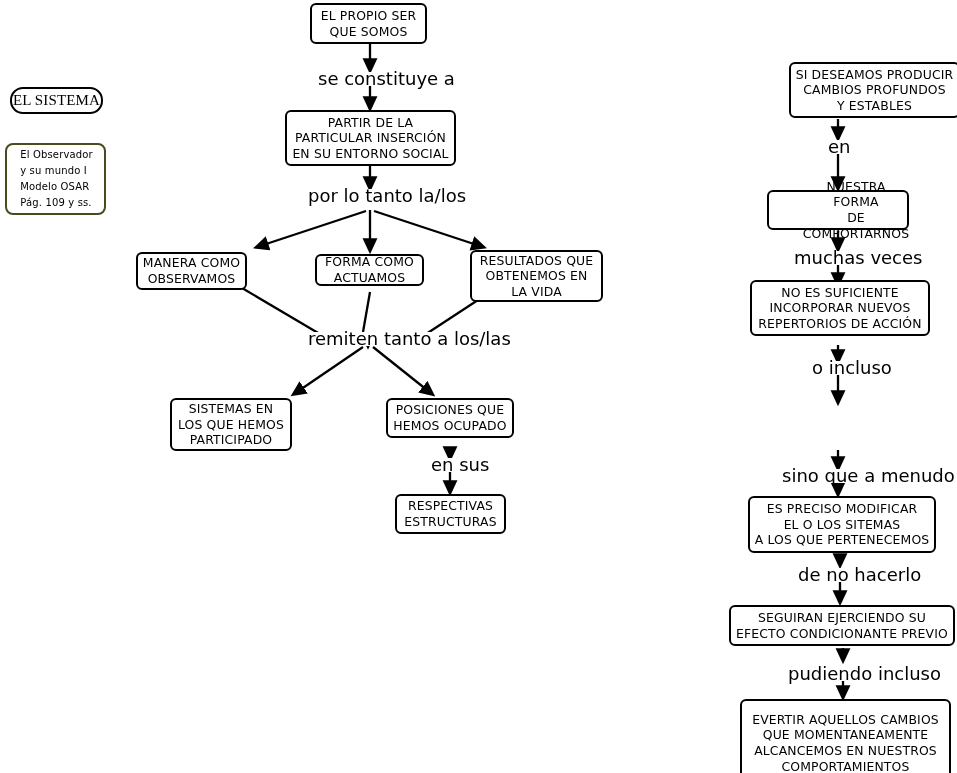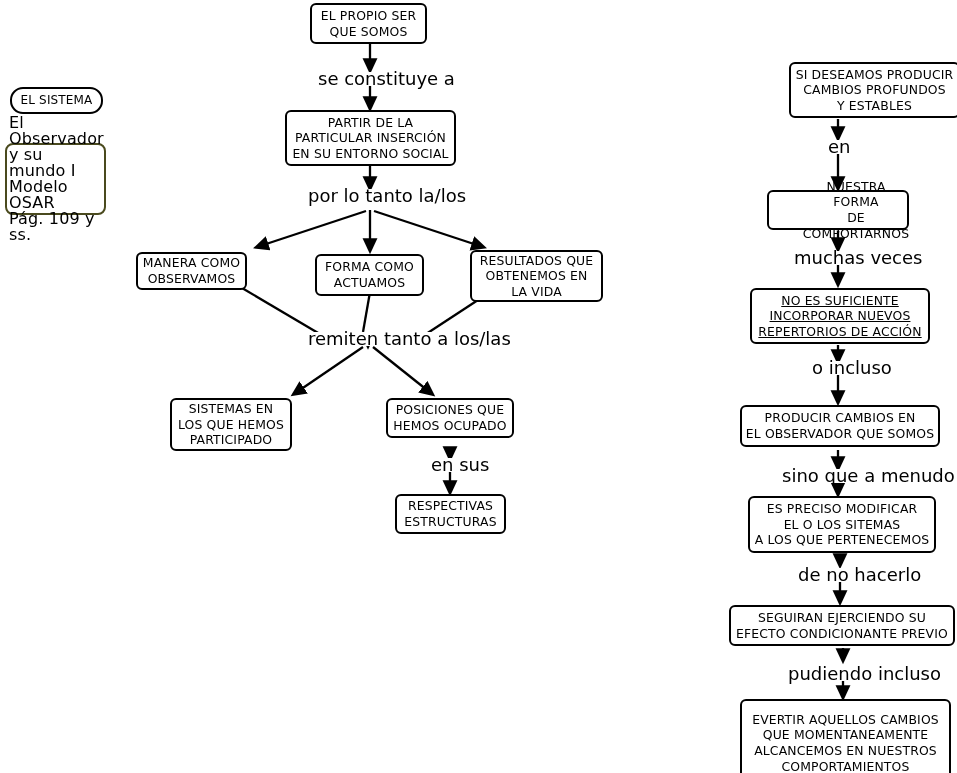--- a/index.html
+++ b/index.html
@@ -48,21 +48,21 @@
   .edge-label {
     position: absolute;
     color: #000000;
     font-size: 18px;
     line-height: 14px;
     white-space: nowrap;
     background: #ffffff;
     z-index: 4;
     padding: 0 1px;
   }
-  .mixedcase { font-size: 12px; line-height: 16.4px; }
+  .mixedcase { font-size: 15px; line-height: 16.4px; font-family: Liberation Serif, serif; }
 </style>
 </head>
 <body>
 
 <div id="canvas">
 
   <svg id="edges" viewBox="0 0 957 773">
     <defs>
       <marker id="arrow" viewBox="0 0 12 12" refX="8.5" refY="6" markerWidth="7.2" markerHeight="7.2" orient="auto-start-reverse">
         <path d="M 0 0.6 L 11.5 6 L 0 11.4 z" fill="#000000"></path>
@@ -100,21 +100,21 @@
       <line x1="242" y1="288" x2="330" y2="340"></line>
       <line x1="370" y1="292" x2="363" y2="332"></line>
       <line x1="478" y1="300" x2="420" y2="338"></line>
     </g>
   </svg>
 
   <div class="node" style="left:10px; top:87px; width:93px; height:27px; border-radius:13px;">
     <span class="node-text mixedcase">EL SISTEMA</span>
   </div>
 
-  <div class="node olive" style="left:5px; top:143px; width:101px; height:72px; font-size:16px; line-height:16px;">
+  <div class="node olive" style="left:5px; top:143px; width:101px; height:72px; font-size:10px; line-height:16px;">
     <span class="node-text" style="text-align:left; padding-left:2px;">El Observador
 y su mundo I
 Modelo OSAR
 Pág. 109 y ss.</span>
   </div>
 
   <div class="node" style="left:310px; top:3px; width:117px; height:41px;">
     <span class="node-text">EL PROPIO SER
 QUE SOMOS</span>
   </div>
@@ -123,21 +123,21 @@
     <span class="node-text">PARTIR DE LA
 PARTICULAR INSERCIÓN
 EN SU ENTORNO SOCIAL</span>
   </div>
 
   <div class="node" style="left:136px; top:252px; width:111px; height:38px;">
     <span class="node-text">MANERA COMO
 OBSERVAMOS</span>
   </div>
 
-  <div class="node" style="left:315px; top:254px; width:109px; height:42px;">
+  <div class="node" style="left:315px; top:254px; width:109px; height:32px;">
     <span class="node-text">FORMA COMO
 ACTUAMOS</span>
   </div>
 
   <div class="node" style="left:470px; top:250px; width:133px; height:52px;">
     <span class="node-text">RESULTADOS QUE
 OBTENEMOS EN
 LA VIDA</span>
   </div>
 
@@ -166,30 +166,26 @@
     <span class="node-text">SI DESEAMOS PRODUCIR
 CAMBIOS PROFUNDOS
 Y ESTABLES</span>
   </div>
 
   <div class="node" style="left:767px; top:190px; width:142px; height:40px;padding-left:36px;">
     <span class="node-text">NUESTRA FORMA
 DE COMPORTARNOS</span>
   </div>
 
-  <div class="node" style="left:750px; top:288px; width:180px; height:56px;text-decoration:underline;">
+  <div class="node" style="left:750px; top:280px; width:180px; height:56px;">
     <span class="node-text">NO ES SUFICIENTE
 INCORPORAR NUEVOS
 REPERTORIOS DE ACCIÓN</span>
   </div>
 
-  <div class="node" style="left:740px; top:405px; width:200px; height:42px;">
-    <span class="node-text">PRODUCIR CAMBIOS EN
-EL OBSERVADOR QUE SOMOS</span>
-  </div>
 
   <div class="node" style="left:748px; top:496px; width:188px; height:57px;">
     <span class="node-text">ES PRECISO MODIFICAR
 EL O LOS SITEMAS
 A LOS QUE PERTENECEMOS</span>
   </div>
 
   <div class="node" style="left:729px; top:605px; width:226px; height:41px;">
     <span class="node-text">SEGUIRAN EJERCIENDO SU
 EFECTO CONDICIONANTE PREVIO</span>

